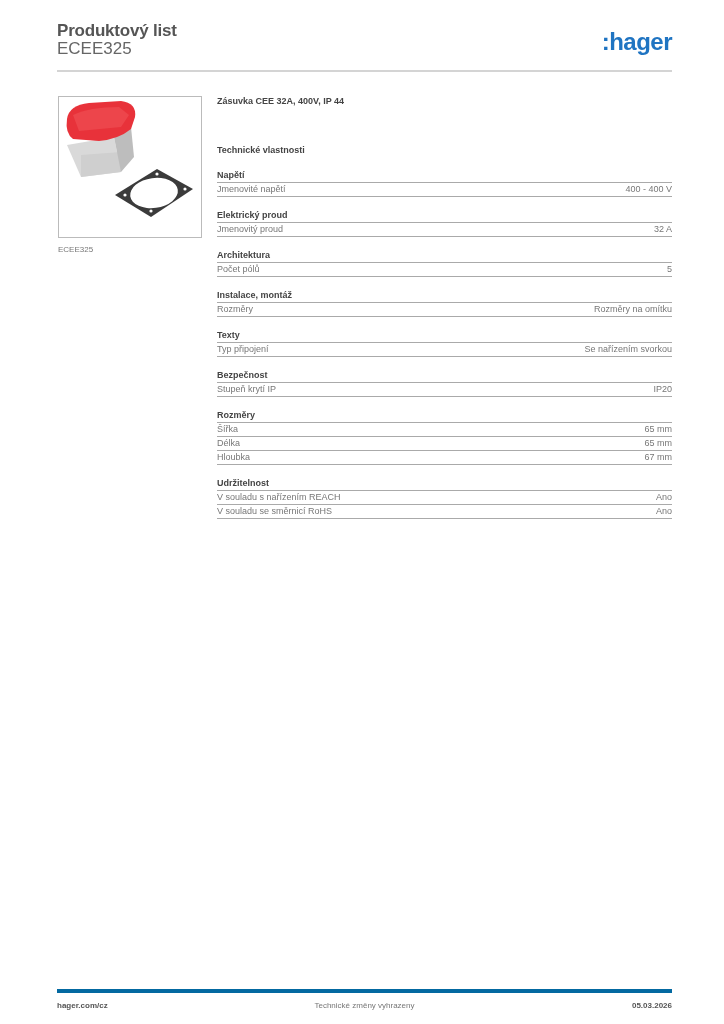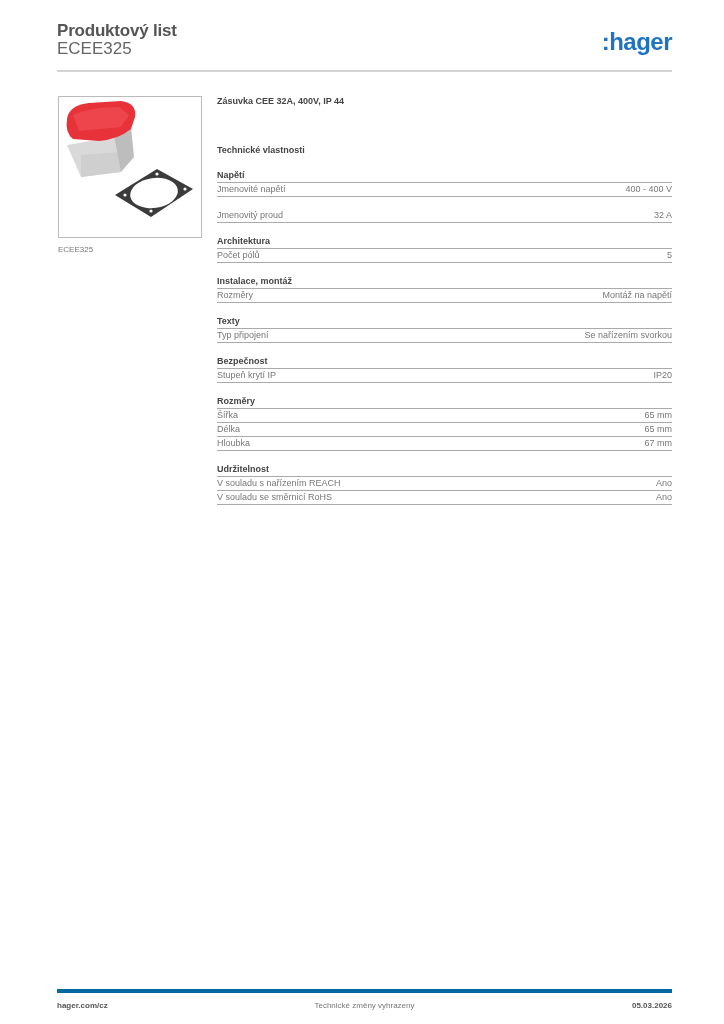--- a/index.html
+++ b/index.html
@@ -63,37 +63,38 @@
   <div class="section-heading">Technické vlastnosti</div>
   <div id="groups">
       <div class="group">
         <div class="group-title">Napětí</div>
         <div class="row">
           <span class="label">Jmenovité napětí</span>
           <span class="value">400 - 400 V</span>
         </div>
       </div>
       <div class="group">
+        <div class="group-title">Elektrický proud</div>
         <div class="row">
           <span class="label">Jmenovitý proud</span>
           <span class="value">32 A</span>
         </div>
       </div>
       <div class="group">
         <div class="group-title">Architektura</div>
         <div class="row">
           <span class="label">Počet pólů</span>
           <span class="value">5</span>
         </div>
       </div>
       <div class="group">
         <div class="group-title">Instalace, montáž</div>
         <div class="row">
           <span class="label">Rozměry</span>
-          <span class="value">Montáž na napětí</span>
+          <span class="value">Rozměry na omítku</span>
         </div>
       </div>
       <div class="group">
         <div class="group-title">Texty</div>
         <div class="row">
           <span class="label">Typ připojení</span>
           <span class="value">Se nařízením svorkou</span>
         </div>
       </div>
       <div class="group">

